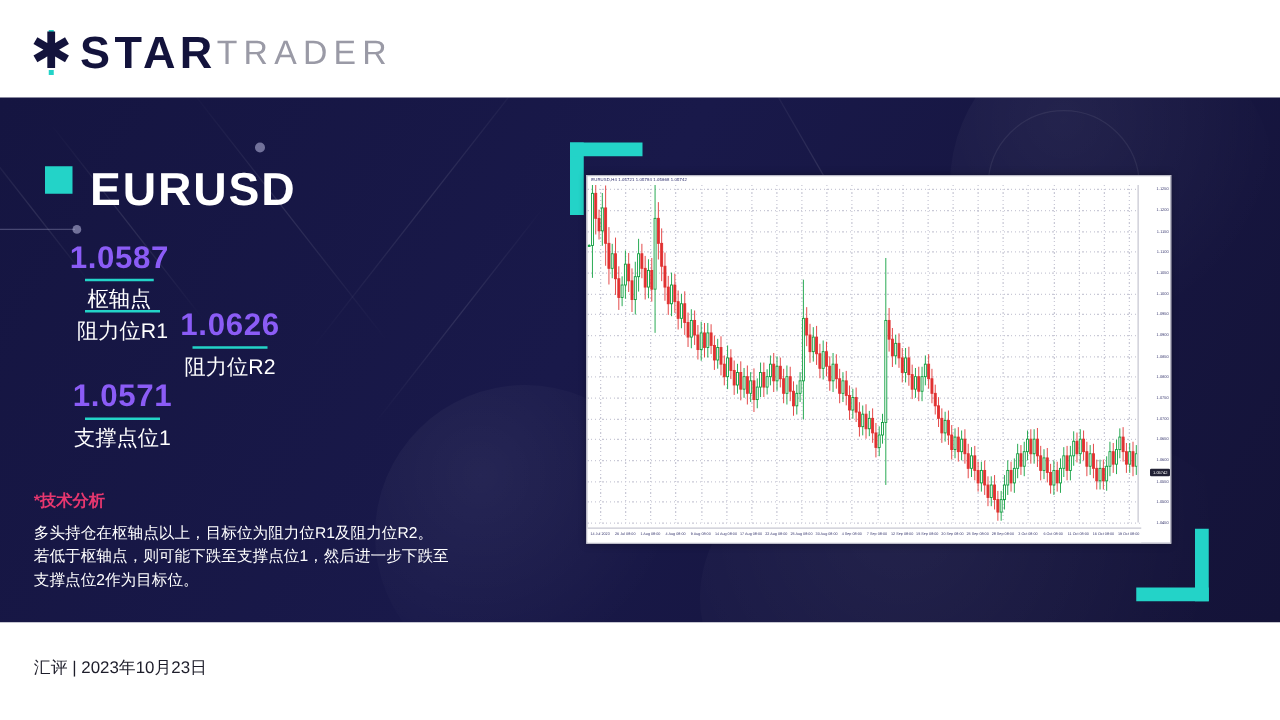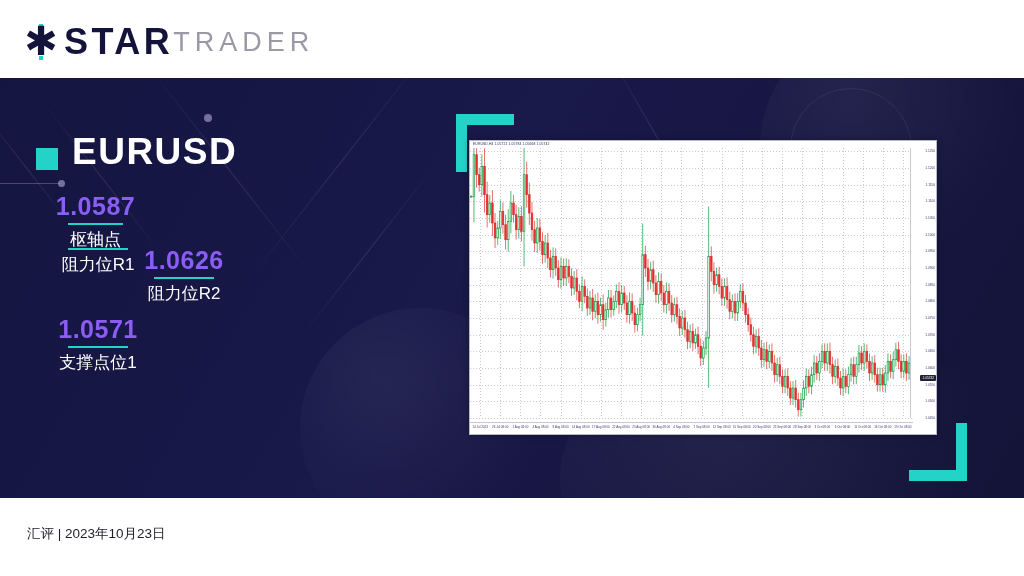--- a/index.html
+++ b/index.html
@@ -27,36 +27,36 @@
         background:#3b3b6e;}
   .streak{position:absolute;background:linear-gradient(90deg,rgba(255,255,255,0),rgba(255,255,255,.10),rgba(255,255,255,0));
         height:1px;transform-origin:left center;}
   .glow-circle{position:absolute;border-radius:50%;
         background:radial-gradient(circle at 35% 30%,rgba(255,255,255,.055),rgba(255,255,255,0) 70%);}
   .ring{position:absolute;border-radius:50%;border:1px solid rgba(255,255,255,.07);}
   .dot{position:absolute;border-radius:50%;background:rgba(190,190,225,.55);}
   .hairline{position:absolute;height:1px;background:rgba(190,190,225,.30);}
 
   
-  .pair-row{position:absolute;left:36px;top:133px;display:flex;align-items:flex-end;}
+  .pair-row{position:absolute;left:36px;top:133px;display:flex;align-items:flex-start;}
   .pair-sq{width:22px;height:22px;background:#23d3c8;margin-right:14px;}
   .pair-name{color:#ffffff;font-size:37px;font-weight:600;letter-spacing:1.5px;line-height:37px;}
 
   .lvl{position:absolute;text-align:center;}
   .lvl .val{color:#8b5cf6;font-weight:600;letter-spacing:.5px;}
   .lvl .rule{height:2px;background:#23d3c8;margin:2px auto 3px auto;}
   .lvl .lbl{color:#ffffff;font-size:17px;font-weight:400;}
 
   .lvl-pivot{left:38px;top:192px;width:115px;}
   .lvl-pivot .val{font-size:25px;}
   .lvl-pivot .rule{width:55px;}
 
   .lvl-r1{left:43px;top:246px;width:110px;}
   .lvl-r2{left:129px;top:246px;width:110px;}
-  .lvl-s1{left:43px;top:315px;width:110px;}
+  .lvl-s1{left:43px;top:303px;width:110px;}
   .lvl-s2{left:145px;top:305px;width:110px;}
   .lvl-r1 .val,.lvl-r2 .val,.lvl-s1 .val,.lvl-s2 .val{font-size:25px;}
   .lvl-r1 .rule,.lvl-r2 .rule,.lvl-s1 .rule,.lvl-s2 .rule{width:60px;}
 
   .analysis{position:absolute;left:27px;top:392px;width:380px;}
   .analysis-title{color:#e8376f;font-size:13px;font-weight:700;margin-bottom:7px;}
   .analysis-body{color:#ffffff;font-size:12.5px;line-height:19px;font-weight:400;}
 
   
   .bracket{position:absolute;background:#23d3c8;}
@@ -148,20 +148,26 @@
     <div class="lbl">阻力位R2</div>
   </div>
 
   <div class="lvl lvl-s1">
     <div class="val">1.0571</div>
     <div class="rule"></div>
     <div class="lbl">支撑点位1</div>
   </div>
 
 
+  <div class="analysis">
+    <div class="analysis-title">*技术分析</div>
+    <div class="analysis-body">多头持仓在枢轴点以上，目标位为阻力位R1及阻力位R2。</div>
+    <div class="analysis-body">若低于枢轴点，则可能下跌至支撑点位1，然后进一步下跌至</div>
+    <div class="analysis-body">支撑点位2作为目标位。</div>
+  </div>
 
   <div class="chart-wrap">
     <div class="chart-title">EURUSD,H4   1.05721 1.05784 1.05668 1.05742</div>
     <div class="plot" id="plot">
         <div class="gridh" style="top: 3.33333px;"></div>
         <div class="gridh" style="top: 20px;"></div>
         <div class="gridh" style="top: 36.6667px;"></div>
         <div class="gridh" style="top: 53.3333px;"></div>
         <div class="gridh" style="top: 70px;"></div>
         <div class="gridh" style="top: 86.6667px;"></div>

